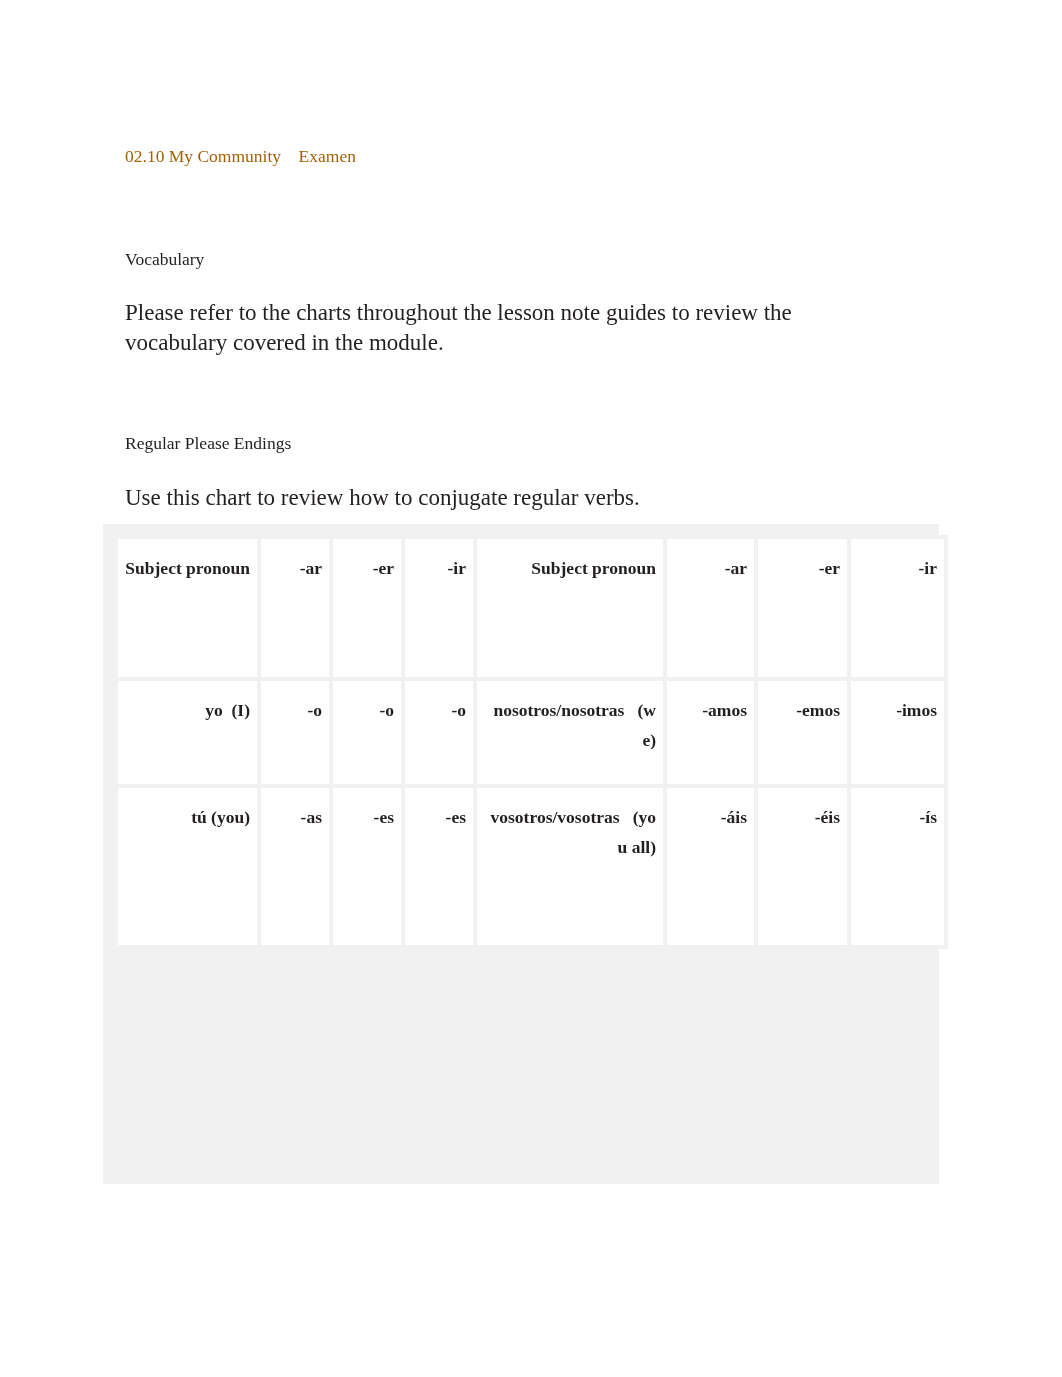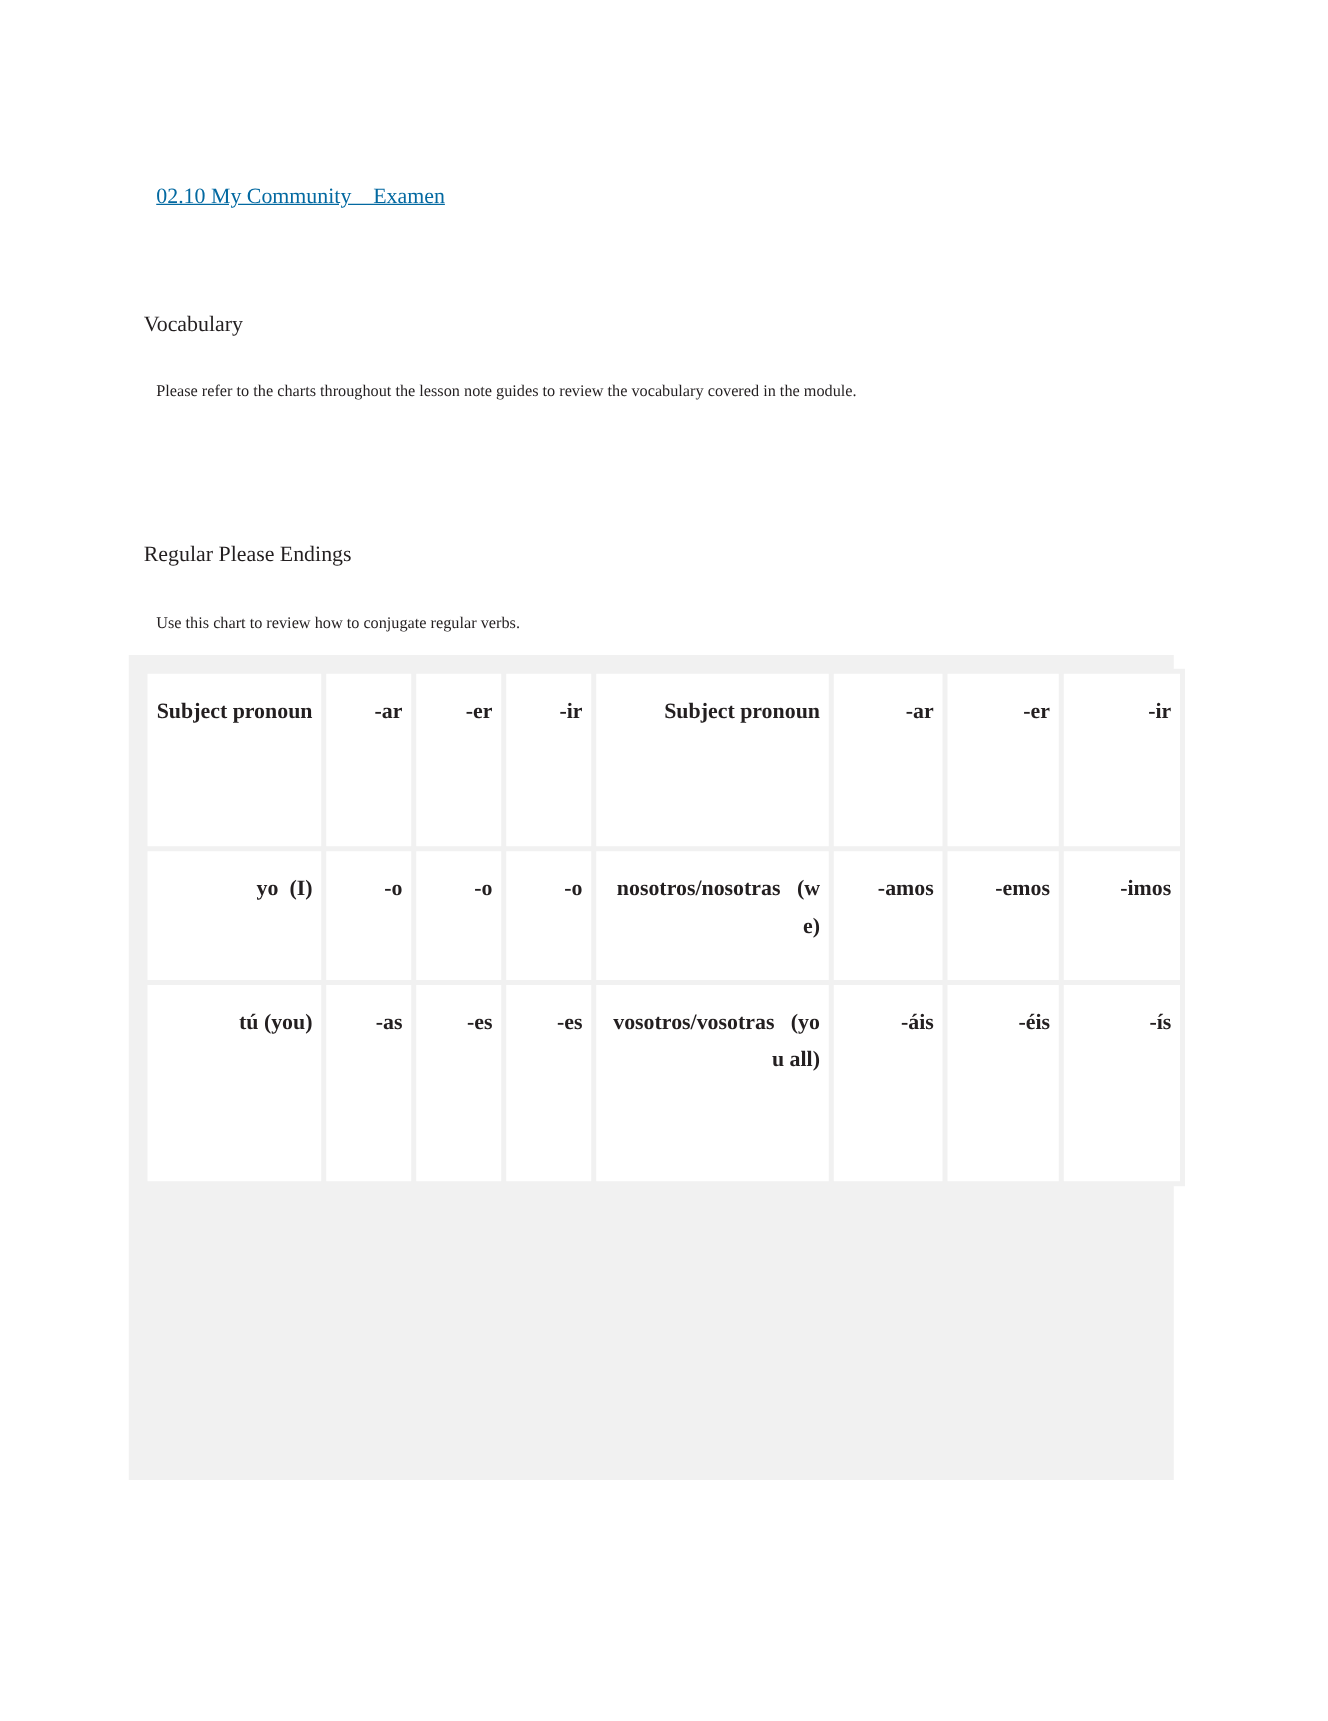--- a/index.html
+++ b/index.html
@@ -25,39 +25,38 @@
     overflow: hidden;
   }
 
   
   .doc-title {
     position: absolute;
     left: 125px;
     top: 144px;
     font-size: 17.5px;
     line-height: 24px;
-    color: #0369a1;
+    color: #a16207;
     white-space: pre;
-    text-decoration: underline;
   }
 
   .heading {
     position: absolute;
-    left: 115px;
+    left: 125px;
     font-size: 17.5px;
     line-height: 24px;
     color: #231f20;
   }
   .heading-vocabulary { top: 247px; }
   .heading-verbs      { top: 431px; }
 
   .para {
     position: absolute;
     left: 125px;
-    font-size: 13px;
+    font-size: 23px;
     line-height: 30px;
     color: #231f20;
     width: 700px;
   }
   .para-vocab { top: 298px; }
   .para-chart { top: 483px; }
 
   
   .chart-wrap {
     position: absolute;

